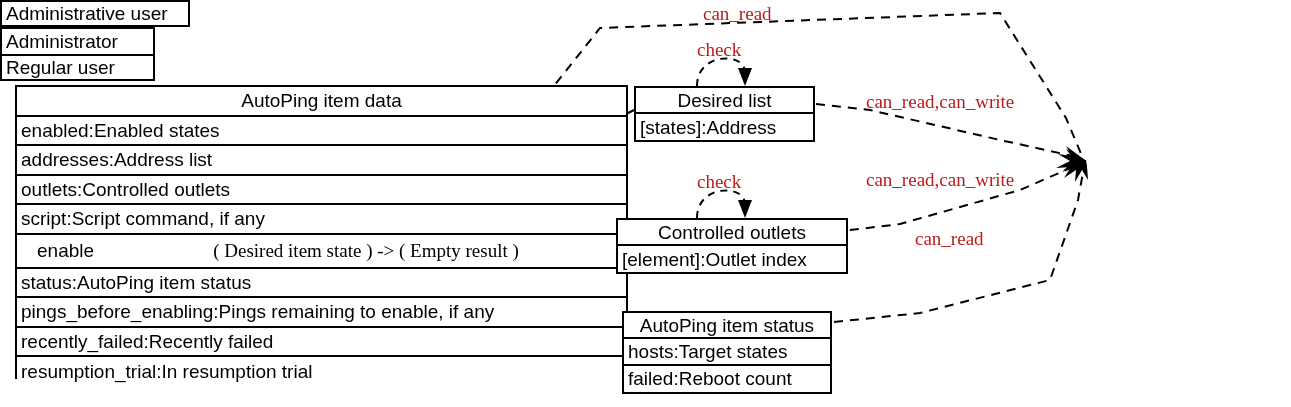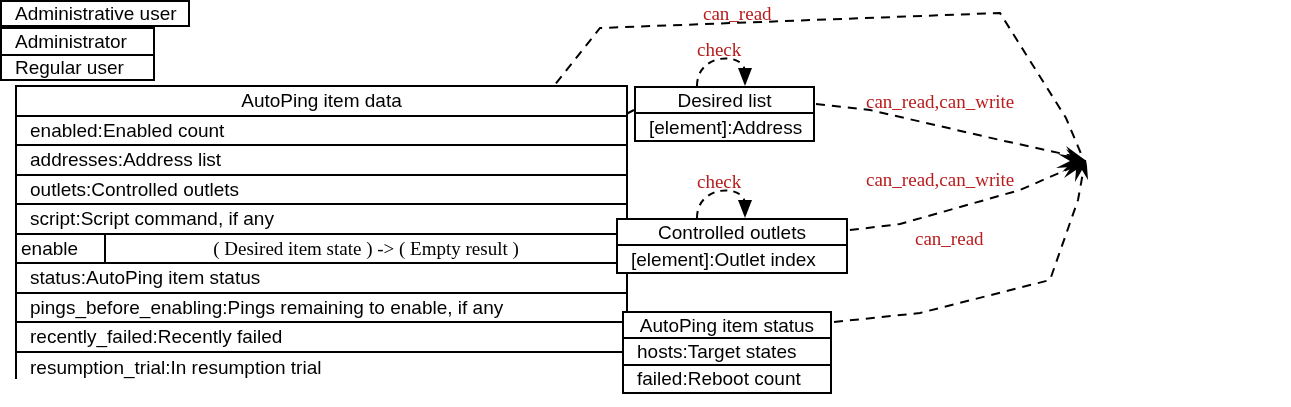--- a/index.html
+++ b/index.html
@@ -32,27 +32,27 @@
     font-size: 19px;
     line-height: 1;
     color: #000;
     white-space: nowrap;
     display: flex;
     align-items: center;
     background: #fff;
   }
   .uml-row:last-child { border-bottom: none; }
   .uml-row.title { justify-content: center; }
-  .uml-row.left { justify-content: flex-start; padding-left: 13px; }
+  .uml-row.left { justify-content: flex-start; padding-left: 4px; }
 
   
   #box-main { left: 15px; top: 85px; width: 613px; height: 294px; }
   #box-main .uml-row { height: 29.5px; }
   #box-main .uml-row.method {
-    padding: 0; display: flex; align-items: stretch;
+    padding: 16px; display: flex; align-items: stretch;
   }
   .method-name {
     box-sizing: border-box;
     width: 89px;
     border-right: 2px solid #000;
     display: flex; align-items: center;
     padding-left: 4px;
   }
   .method-sig {
     flex: 1;
@@ -141,37 +141,37 @@
     <g>
       <polygon points="1085,160 1066,146 1072,156 1058,154 1070,161 1056,168
                        1071,167 1064,178 1076,170 1075,182 1082,170 1088,180
                        1087,166 1086,160" fill="#000"></polygon>
       <polygon points="1085,160 1066,149 1074,160 1062,172 1078,165" fill="#000"></polygon>
     </g>
   </svg>
 
   <div class="uml-box" id="box-main">
     <div class="uml-row title">AutoPing item data</div>
-    <div class="uml-row left">enabled:Enabled count</div>
+    <div class="uml-row left">enabled:Enabled states</div>
     <div class="uml-row left">addresses:Address list</div>
     <div class="uml-row left">outlets:Controlled outlets</div>
     <div class="uml-row left">script:Script command, if any</div>
     <div class="uml-row method">
       <div class="method-name">enable</div>
       <div class="method-sig">(  Desired item state )   -&gt; (  Empty result )</div>
     </div>
     <div class="uml-row left">status:AutoPing item status</div>
     <div class="uml-row left">pings_before_enabling:Pings remaining to enable, if any</div>
     <div class="uml-row left">recently_failed:Recently failed</div>
     <div class="uml-row left">resumption_trial:In resumption trial</div>
   </div>
 
   <div class="uml-box" id="box-addr">
     <div class="uml-row title">Desired list</div>
-    <div class="uml-row left">[element]:Address</div>
+    <div class="uml-row left">[states]:Address</div>
   </div>
 
   <div class="uml-box" id="box-outlets">
     <div class="uml-row title">Controlled outlets</div>
     <div class="uml-row left">[element]:Outlet index</div>
   </div>
 
   <div class="uml-box" id="box-status">
     <div class="uml-row title">AutoPing item status</div>
     <div class="uml-row left">hosts:Target states</div>

